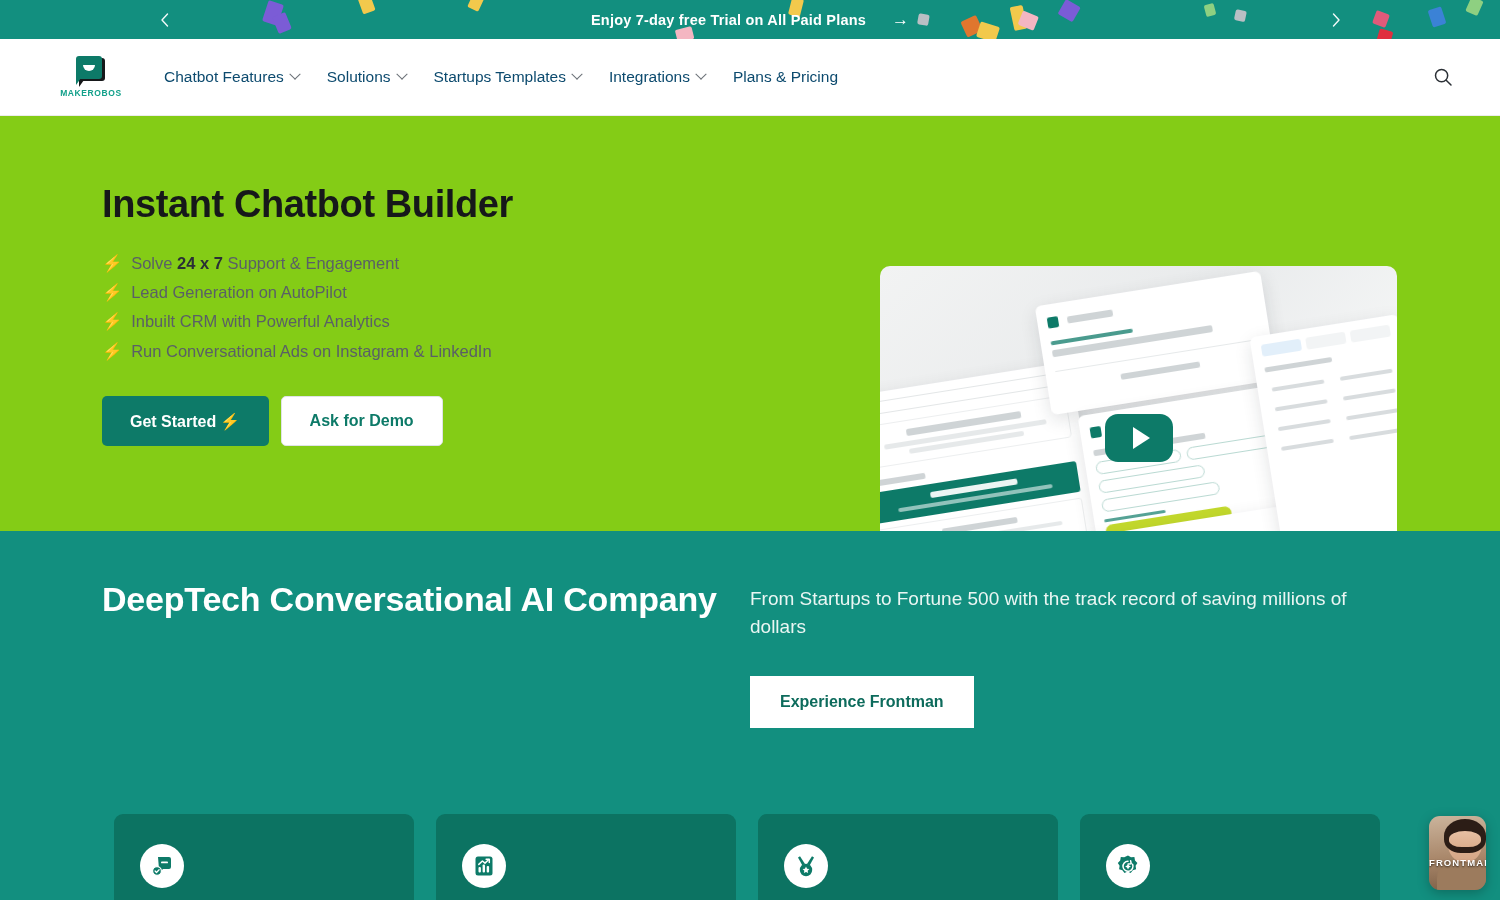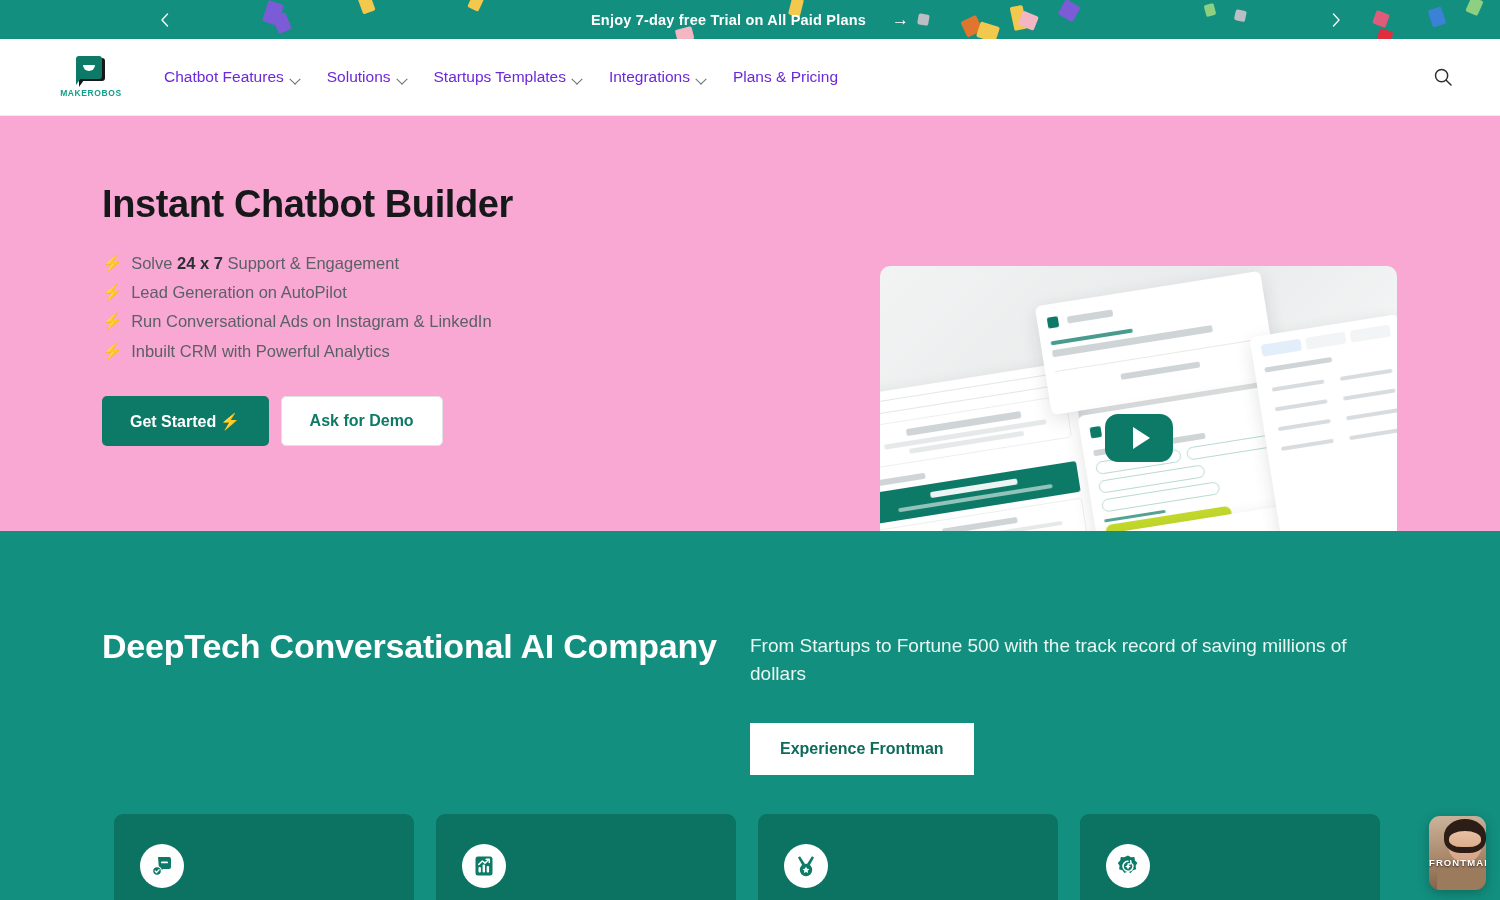--- a/index.html
+++ b/index.html
@@ -123,25 +123,25 @@
     margin-top: 4px;
     font-size: 8.5px;
     font-weight: bold;
     letter-spacing: 0.6px;
     color: #12a08a;
   }
 
   .main-nav { display: flex; align-items: center; gap: 0; }
   .nav-item {
     display: flex;
-    align-items: flex-end;
+    align-items: center;
     gap: 7px;
     padding: 6px 14px;
     font-size: 15.5px;
-    color: #6d28d9;
+    color: #0c4a6e;
     cursor: pointer;
     white-space: nowrap;
   }
   .chev {
     display: inline-block;
     width: 8px; height: 8px;
     border-right: 1.6px solid #6b7177;
     border-bottom: 1.6px solid #6b7177;
     transform: rotate(45deg) translate(-2px,-2px);
   }
@@ -161,21 +161,21 @@
     width: 30px; height: 30px;
     display: flex;
     align-items: center;
     justify-content: center;
     cursor: pointer;
   }
 
   
   .hero {
     height: 415px;
-    background: #f9a8d4;
+    background: #84cc16;
     display: flex;
     align-items: flex-start;
     padding: 0 60px 0 102px;
     position: relative;
   }
   .hero-left { width: 700px; padding-top: 67px; }
   .hero-title {
     font-size: 38px;
     font-weight: bold;
     color: #16181a;
@@ -318,21 +318,21 @@
 
   
   .teal-section {
     background: #128f7f;
     height: 369px;
     padding: 0 60px 0 102px;
     position: relative;
   }
   .teal-grid {
     display: flex;
-    padding-top: 95px;
+    padding-top: 48px;
   }
   .teal-head {
     width: 648px;
     font-size: 34px;
     font-weight: bold;
     color: #ffffff;
     line-height: 1.23;
     letter-spacing: -0.2px;
   }
   .teal-right { flex: 1; padding-top: 6px; }
@@ -525,24 +525,24 @@
     <h1 class="hero-title">Instant Chatbot Builder</h1>
 
     <ul class="hero-list">
       <li>
         <span class="bolt">⚡</span><span> Solve </span><b>24 x 7</b><span> Support &amp; Engagement</span>
       </li>
       <li>
         <span class="bolt">⚡</span><span> Lead Generation on AutoPilot</span>
       </li>
       <li>
-        <span class="bolt">⚡</span><span> Run Conversational Ads on Instagram &amp; LinkedIn</span>
+        <span class="bolt">⚡</span><span> Inbuilt CRM with Powerful Analytics</span>
       </li>
       <li>
-        <span class="bolt">⚡</span><span> Inbuilt CRM with Powerful Analytics</span>
+        <span class="bolt">⚡</span><span> Run Conversational Ads on Instagram &amp; LinkedIn</span>
       </li>
     </ul>
 
     <div class="hero-buttons">
       <button class="btn-primary">Get Started ⚡</button>
       <button class="btn-outline">Ask for Demo</button>
     </div>
   </div>
 
   <div class="hero-media">

